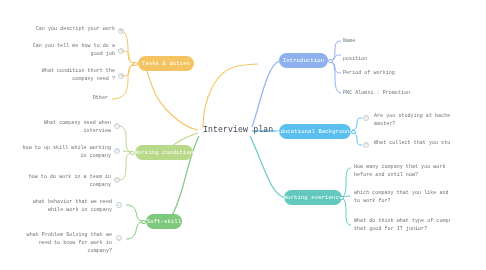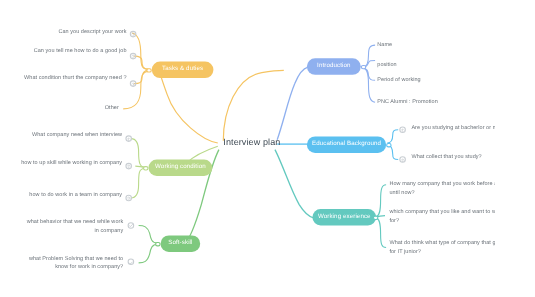--- a/index.html
+++ b/index.html
@@ -5,21 +5,21 @@
   html, body {
     margin: 0;
     padding: 0;
     background: #ffffff;
   }
   #canvas {
     position: relative;
     width: 450px;
     height: 270px;
     background: #ffffff;
-    font-family: Liberation Sans, sans-serif;
+    font-family: Liberation Mono, monospace;
     overflow: hidden;
   }
   svg.links {
     position: absolute;
     left: 0; top: 0;
     width: 486px;
     height: 270px;
     pointer-events: none;
   }
   .node {

